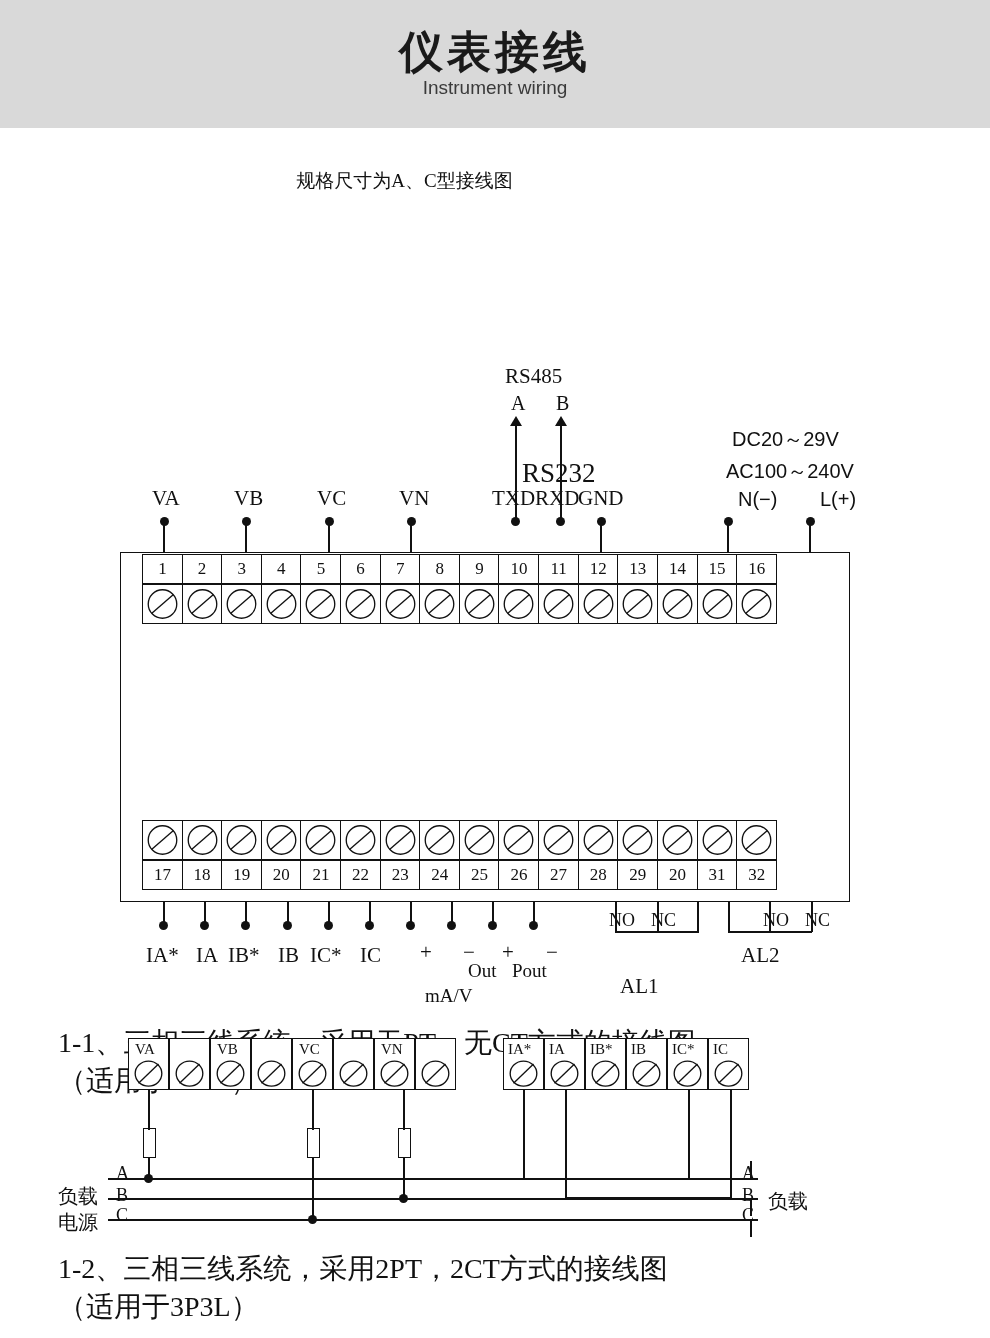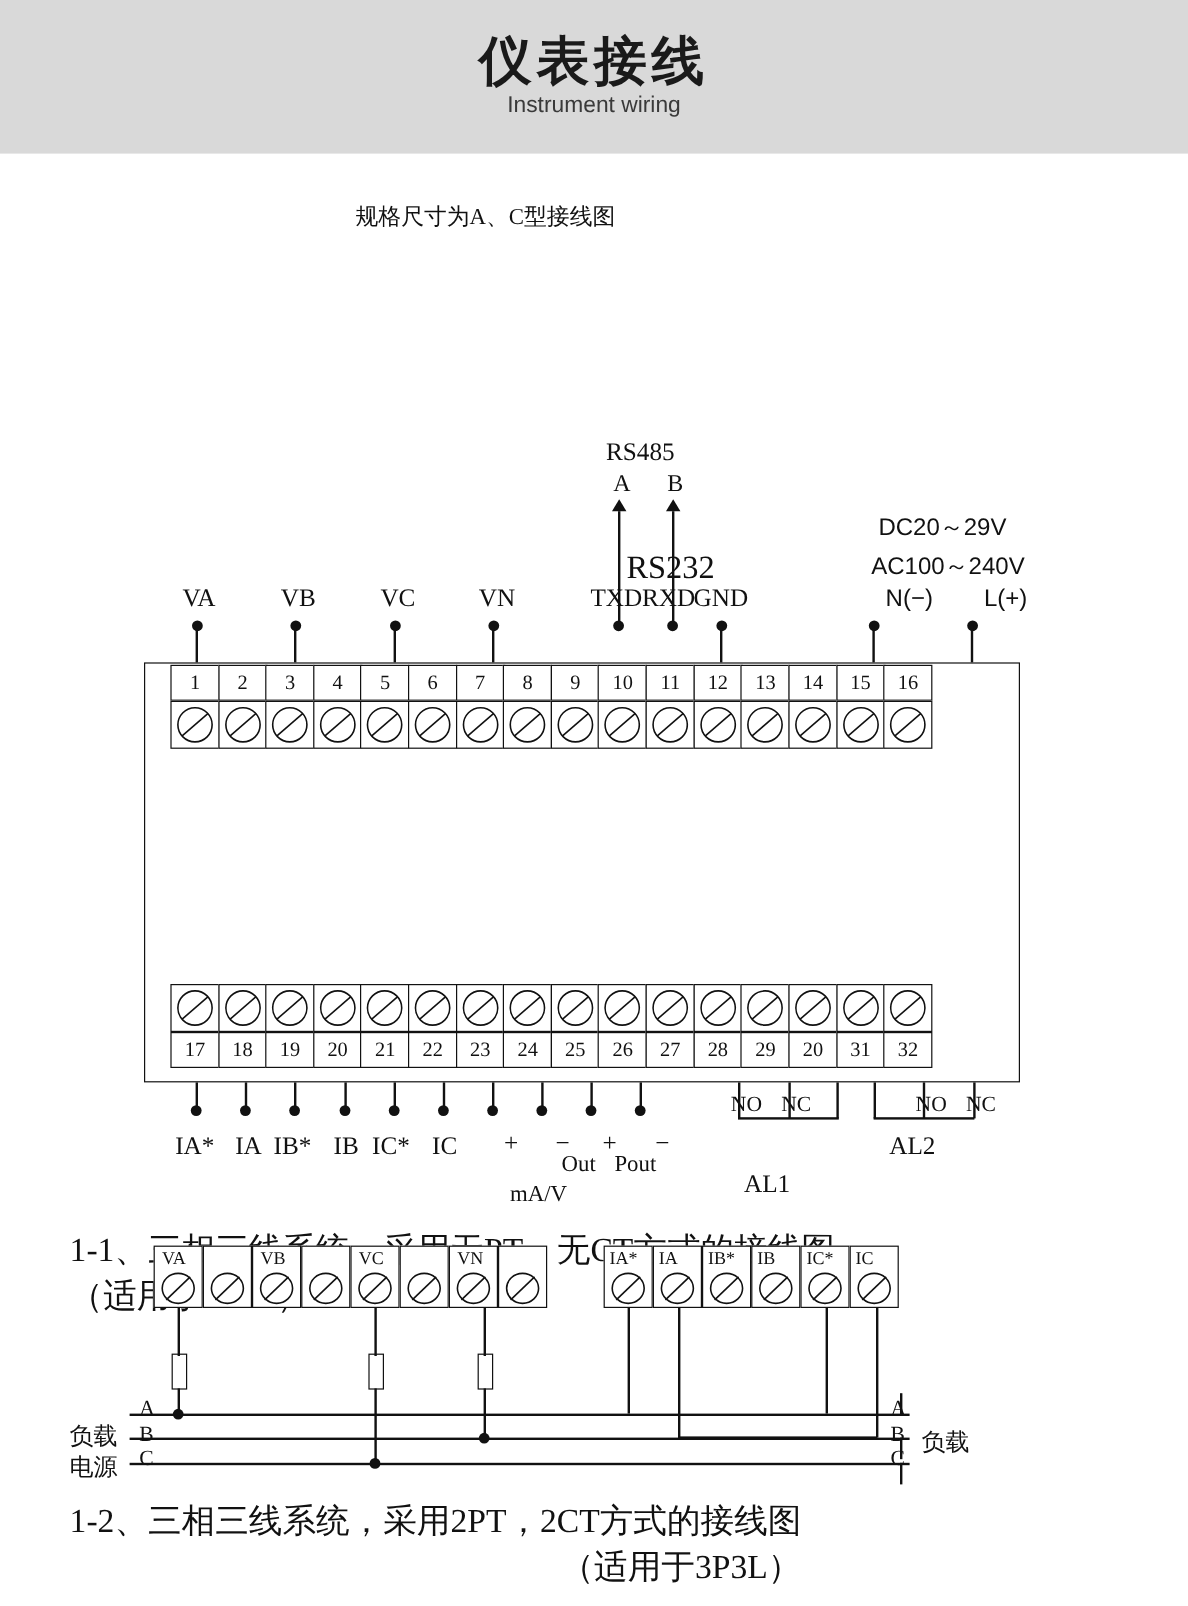--- a/index.html
+++ b/index.html
@@ -653,16 +653,16 @@
     <div class="smalllabel" style="left:116px;top:172px;font-size:18px;">C</div>
     <div class="smalllabel" style="left:742px;top:130px;font-size:18px;">A</div>
     <div class="smalllabel" style="left:742px;top:152px;font-size:18px;">B</div>
     <div class="smalllabel" style="left:742px;top:172px;font-size:18px;">C</div>
 
     <div class="smalllabel" style="left:58px;top:150px;font-size:20px;">负载</div>
     <div class="smalllabel" style="left:58px;top:176px;font-size:20px;">电源</div>
     <div class="smalllabel" style="left:768px;top:155px;font-size:20px;">负载</div>
   </div>
 
-  <div class="sectiontext" style="top:1122px;text-align:right;">1-2、三相三线系统，采用2PT，2CT方式的接线图
+  <div class="sectiontext" style="top:1122px;">1-2、三相三线系统，采用2PT，2CT方式的接线图
   （适用于3P3L）</div>
 
 </div>
 
 </body></html>

